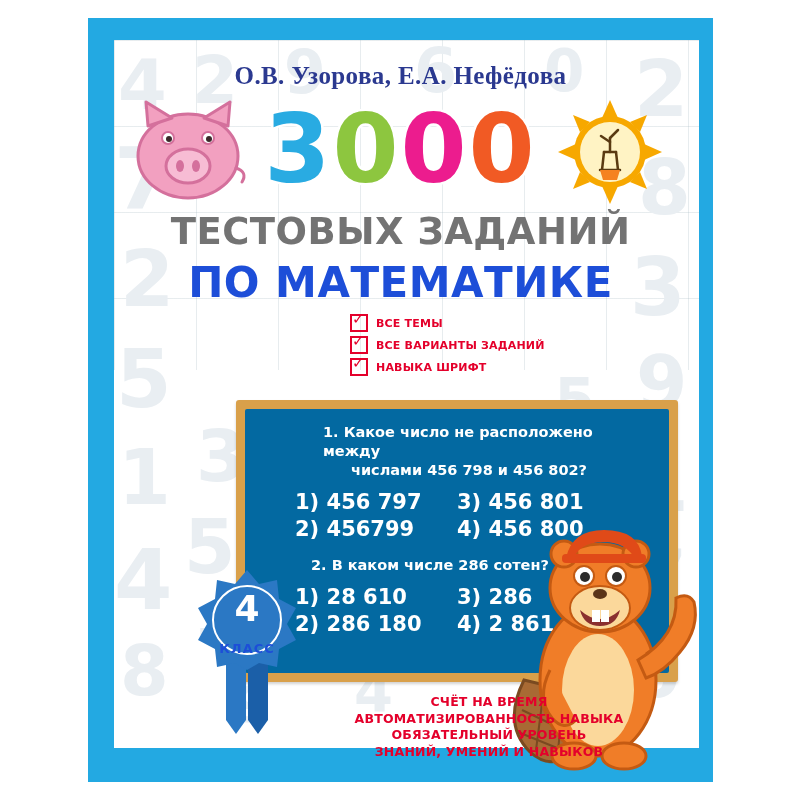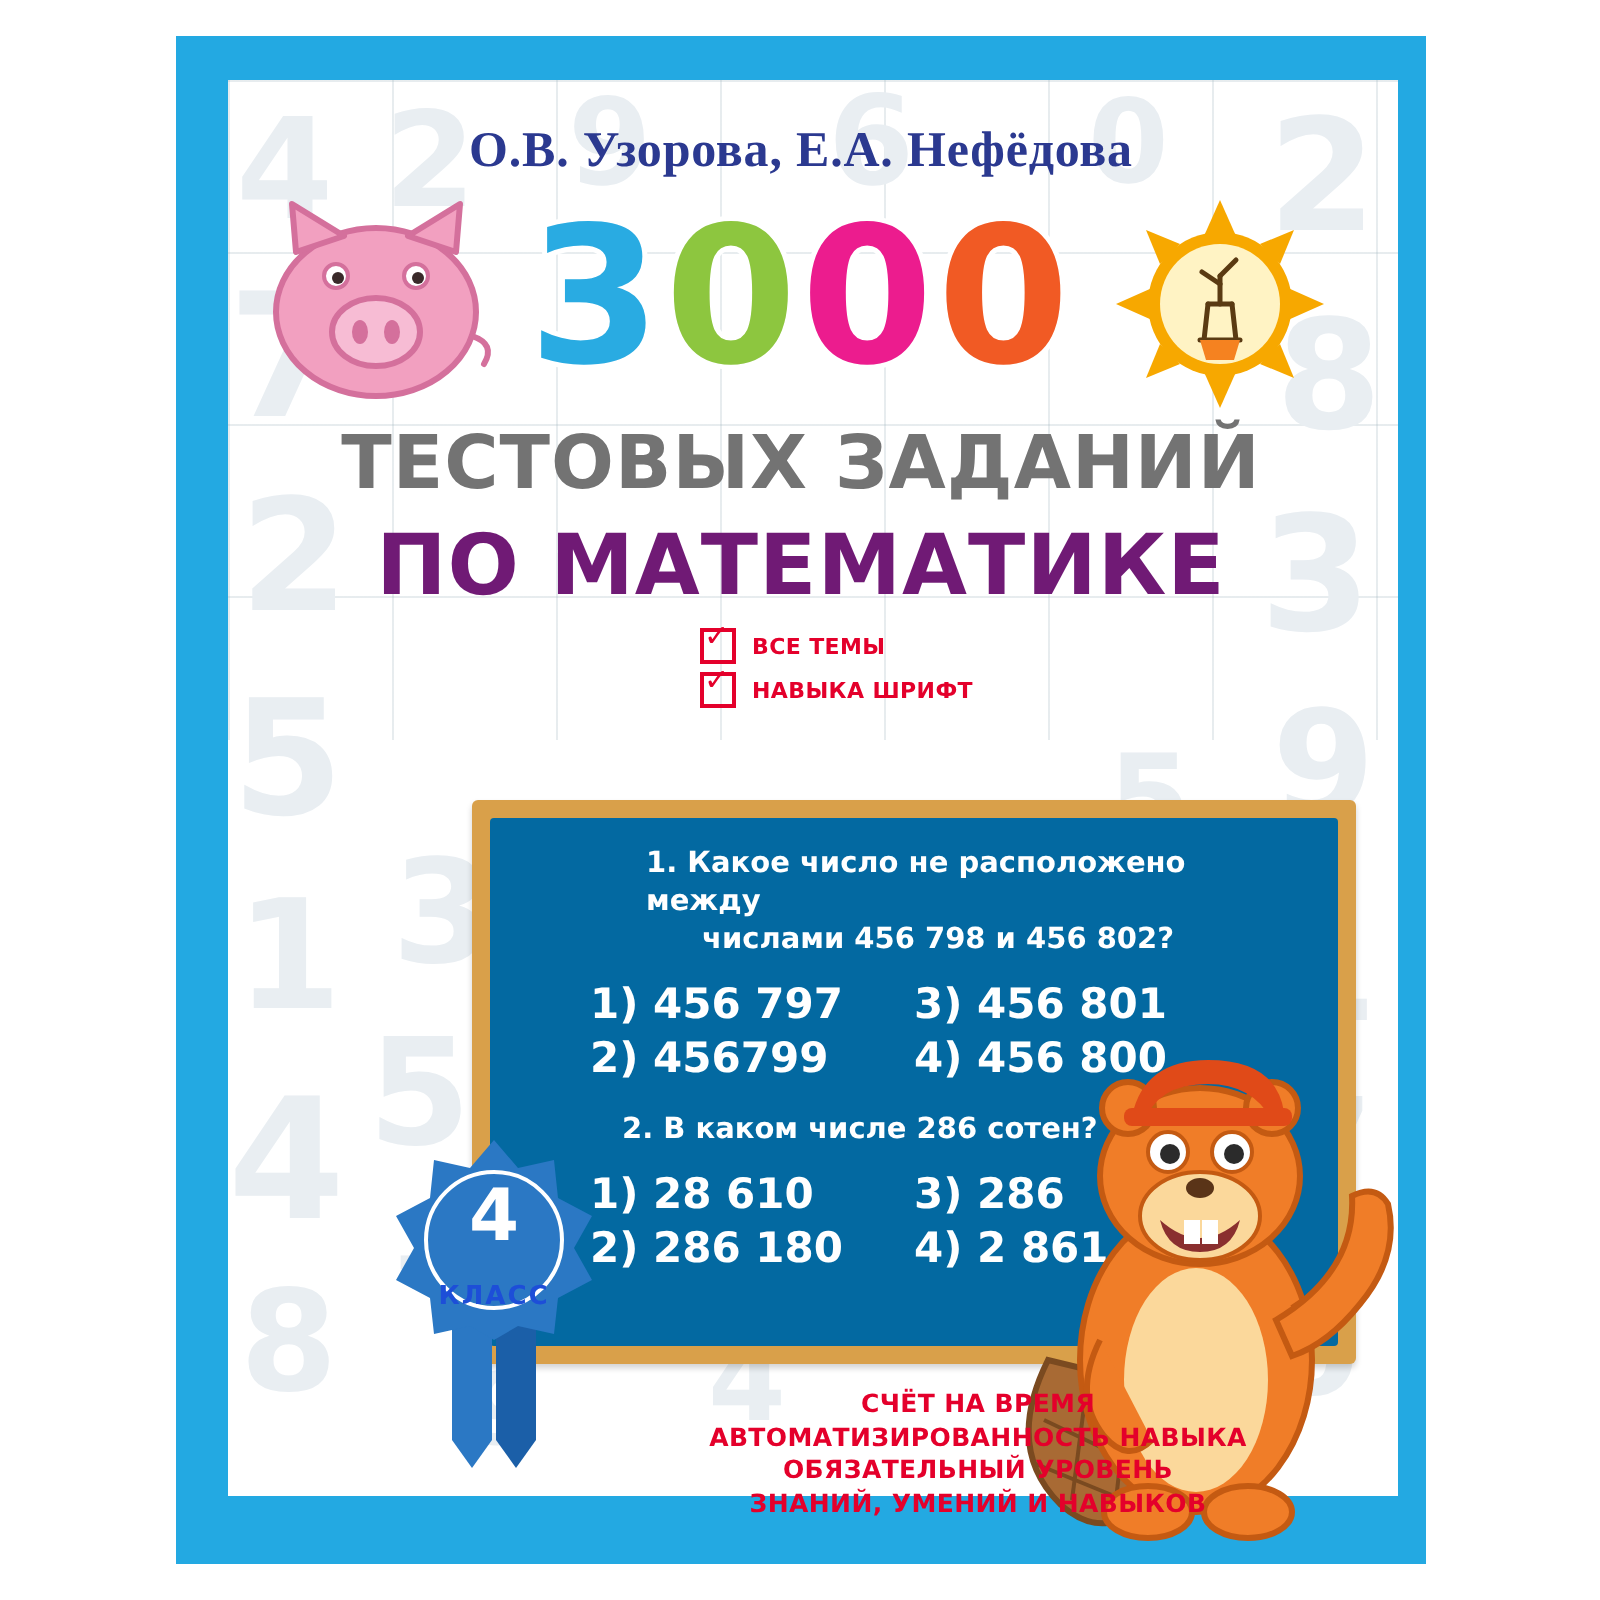--- a/index.html
+++ b/index.html
@@ -138,21 +138,21 @@
     letter-spacing: 0.5px;
   }
   .subtitle1 {
     top: 192px;
     font-size: 37px;
     color: #737373;
   }
   .subtitle2 {
     top: 240px;
     font-size: 42px;
-    color: #701a75;
+    color: #1d4ed8;
   }
   
   .bullets {
     position: absolute;
     left: 262px;
     top: 296px;
     width: 340px;
   }
   .bullet {
     display: flex;
@@ -426,20 +426,24 @@
       <span class="d1">3</span><span class="d2">0</span><span class="d3">0</span><span class="d4">0</span>
     </div>
 
     <div class="subtitle1">ТЕСТОВЫХ ЗАДАНИЙ</div>
     <div class="subtitle2">ПО МАТЕМАТИКЕ</div>
 
     <div class="bullets">
       <div class="bullet">
         <span class="box"></span>
         <span class="txt">ВСЕ ТЕМЫ</span>
+      </div>
+      <div class="bullet">
+        <span class="box"></span>
+        <span class="txt">ВСЕ ВАРИАНТЫ ЗАДАНИЙ</span>
       </div>
       <div class="bullet">
         <span class="box"></span>
         <span class="txt">НАВЫКА ШРИФТ</span>
       </div>
     </div>
 
     <div class="board-frame">
       <div class="board">
         <div class="q-line q-title">1. Какое число не расположено между</div>

